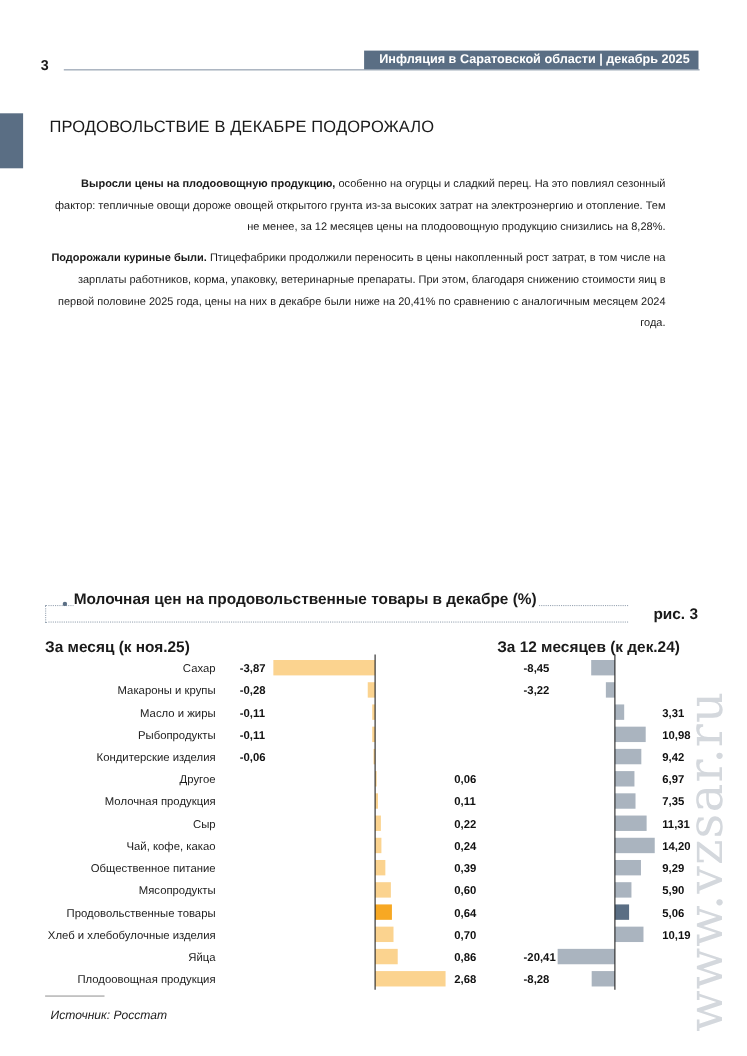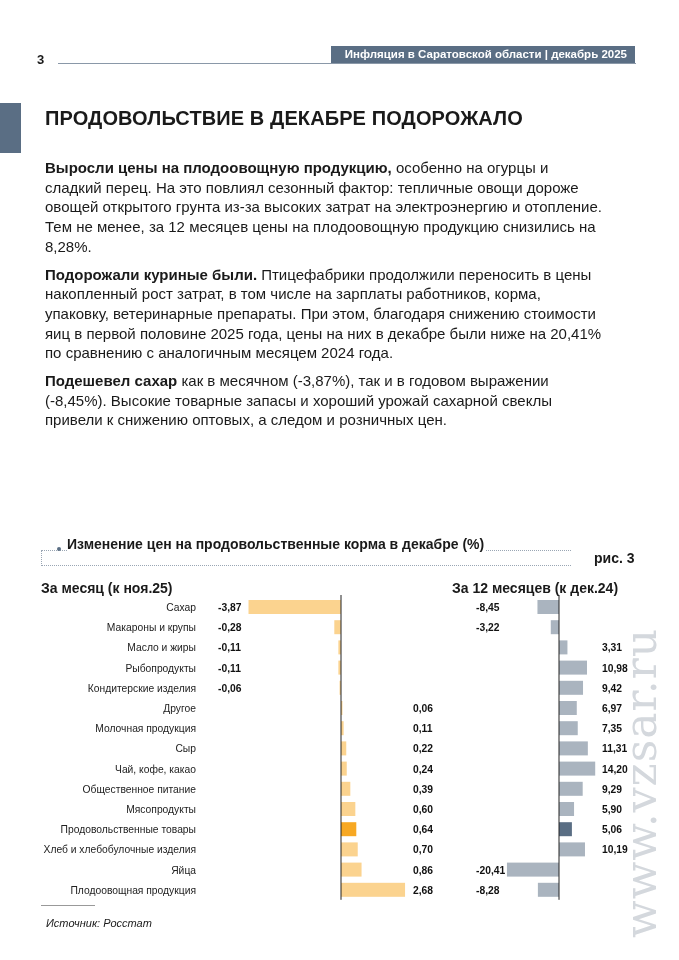--- a/index.html
+++ b/index.html
@@ -3,22 +3,22 @@
 <meta charset="utf-8">
 <style>
   html, body { margin:0; padding:0; }
   body { width:679px; height:960px; position:relative; background:#ffffff; overflow:hidden;
          font-family:"Liberation Sans", sans-serif; color:#1a1a1a; }
   .page-num { position:absolute; left:37px; top:52px; font-size:13px; font-weight:bold; }
   .header-line { position:absolute; left:58px; top:63px; width:578px; height:1px; background:#8a98a8; }
   .header-banner { position:absolute; left:331px; top:46px; width:304px; height:17px; background:#5a6e84;
          color:#ffffff; font-size:11.5px; font-weight:bold; line-height:17px; text-align:right; padding-right:8px; box-sizing:border-box; }
   .side-bar { position:absolute; left:0; top:103px; width:21px; height:50px; background:#5a6e84; }
-  .title { position:absolute; left:45px; top:107px; font-size:20px; font-weight:bold; letter-spacing:0.1px; margin:0;text-align:right; }
-  .body-text { position:absolute; left:45px; top:158px; width:560px; font-size:15px; line-height:19.7px; }
+  .title { position:absolute; left:45px; top:107px; font-size:15px; font-weight:normal; letter-spacing:0.1px; margin:0;text-align:right; }
+  .body-text { position:absolute; left:45px; top:158px; width:560px; font-size:10px; line-height:19.7px;text-align:right; }
   .body-text p { margin:0 0 8px 0; }
   .body-text b { font-weight:bold; }
   .fig-dotted { position:absolute; left:41px; top:550px; width:530px; height:16px;
         border-left:1px dotted #9aa6b4; border-top:1px dotted #9aa6b4; border-bottom:1px dotted #9aa6b4; box-sizing:border-box; border-right:none; }
   .fig-dot { position:absolute; left:57px; top:547px; width:4px; height:4px; border-radius:50%; background:#5a6e84; }
   .fig-title { position:absolute; left:67px; top:536px; font-size:14px; font-weight:bold; background:#fff; padding-right:2px; }
   .fig-num { position:absolute; left:594px; top:550px; font-size:14px; font-weight:bold; }
   .sub-left { position:absolute; left:41px; top:580px; font-size:14px; font-weight:bold; }
   .sub-right { position:absolute; left:440px; top:580px; font-size:14px; font-weight:bold;margin-left:12px; }
   svg.chart { position:absolute; left:0; top:590px; }
@@ -32,26 +32,25 @@
 <div class="page-num">3</div>
 <div class="header-line"></div>
 <div class="header-banner">Инфляция в Саратовской области | декабрь 2025 года</div>
 <div class="side-bar"></div>
 
 <h1 class="title">ПРОДОВОЛЬСТВИЕ В ДЕКАБРЕ ПОДОРОЖАЛО</h1>
 
 <div class="body-text">
   <p><b>Выросли цены на плодоовощную продукцию,</b><span> особенно на огурцы и сладкий перец. На это повлиял сезонный фактор: тепличные овощи дороже овощей открытого грунта из-за высоких затрат на электроэнергию и отопление. Тем не менее, за 12 месяцев цены на плодоовощную продукцию снизились на 8,28%.</span></p>
   <p><b>Подорожали куриные были.</b><span> Птицефабрики продолжили переносить в цены накопленный рост затрат, в том числе на зарплаты работников, корма, упаковку, ветеринарные препараты. При этом, благодаря снижению стоимости яиц в первой половине 2025 года, цены на них в декабре были ниже на 20,41% по сравнению с аналогичным месяцем 2024 года.</span></p>
-  <p><b>Подешевел сахар</b><span> как в месячном (-3,87%), так и в годовом выражении (-8,45%). Высокие товарные запасы и хороший урожай сахарной свеклы привели к снижению оптовых, а следом и розничных цен.</span></p>
 </div>
 
 <div class="fig-dotted"></div>
 <div class="fig-dot"></div>
-<div class="fig-title">Изменение цен на продовольственные корма в декабре (%)</div>
+<div class="fig-title">Молочная цен на продовольственные товары в декабре (%)</div>
 <div class="fig-num">рис. 3</div>
 
 <div class="sub-left">За месяц (к ноя.25)</div>
 <div class="sub-right">За 12 месяцев (к дек.24)</div>
 
 <svg class="chart" id="chart" width="679" height="315" xmlns="http://www.w3.org/2000/svg">
     <text x="196" y="21" text-anchor="end" font-size="10.3" fill="#222" font-family="Liberation Sans, sans-serif">Сахар</text>
     <rect x="248.507" y="10" width="92.493" height="14" fill="#fbd38f"></rect>
     <text x="218" y="21" font-size="10.3" font-weight="bold" fill="#111" font-family="Liberation Sans, sans-serif">-3,87</text>
     <rect x="537.4525" y="10" width="21.547499999999996" height="14" fill="#aab4bf"></rect>

